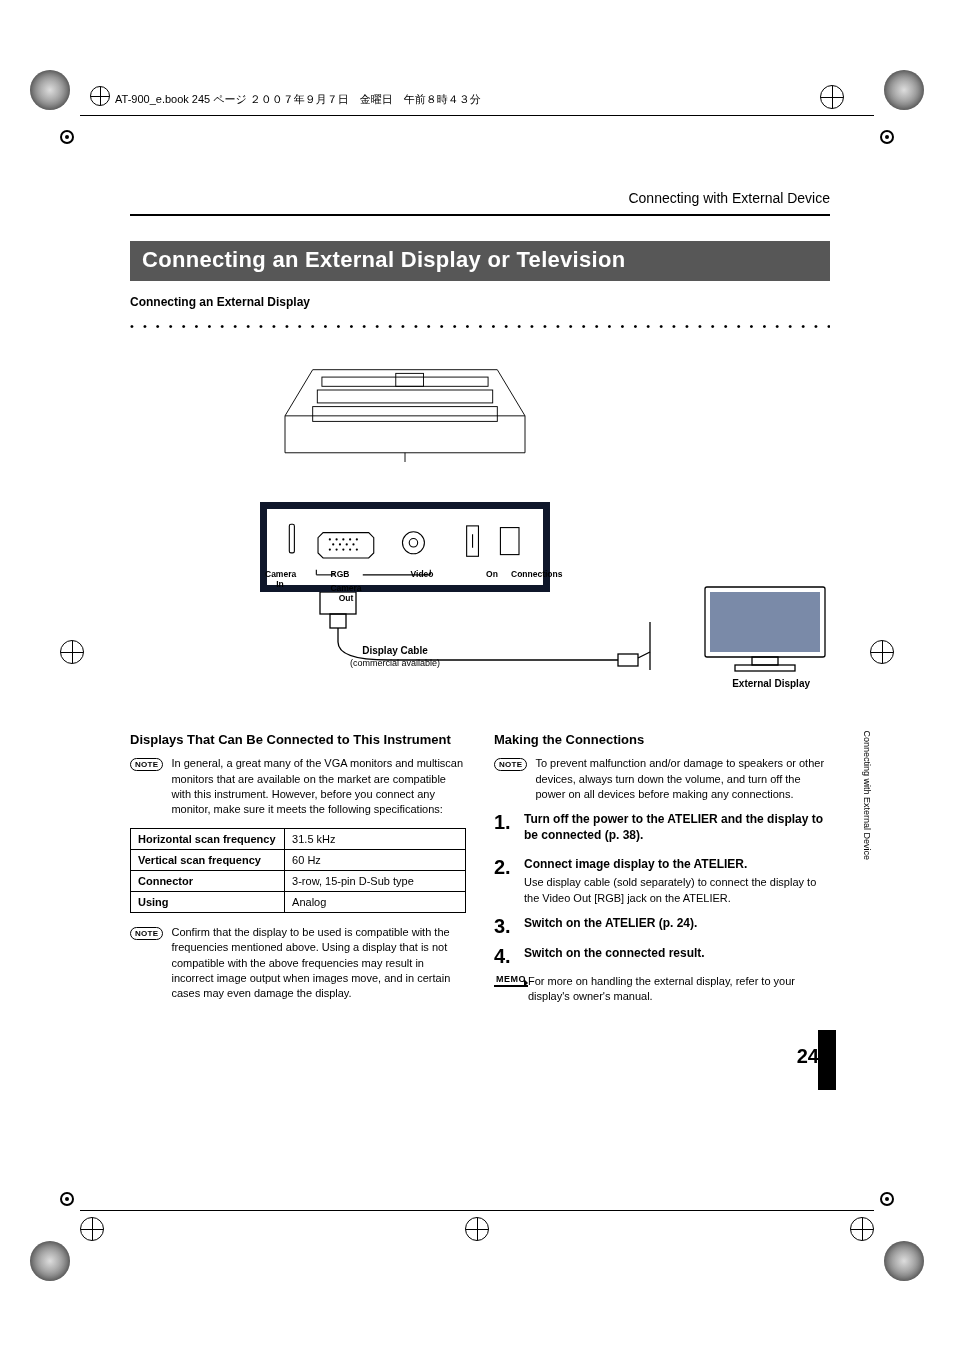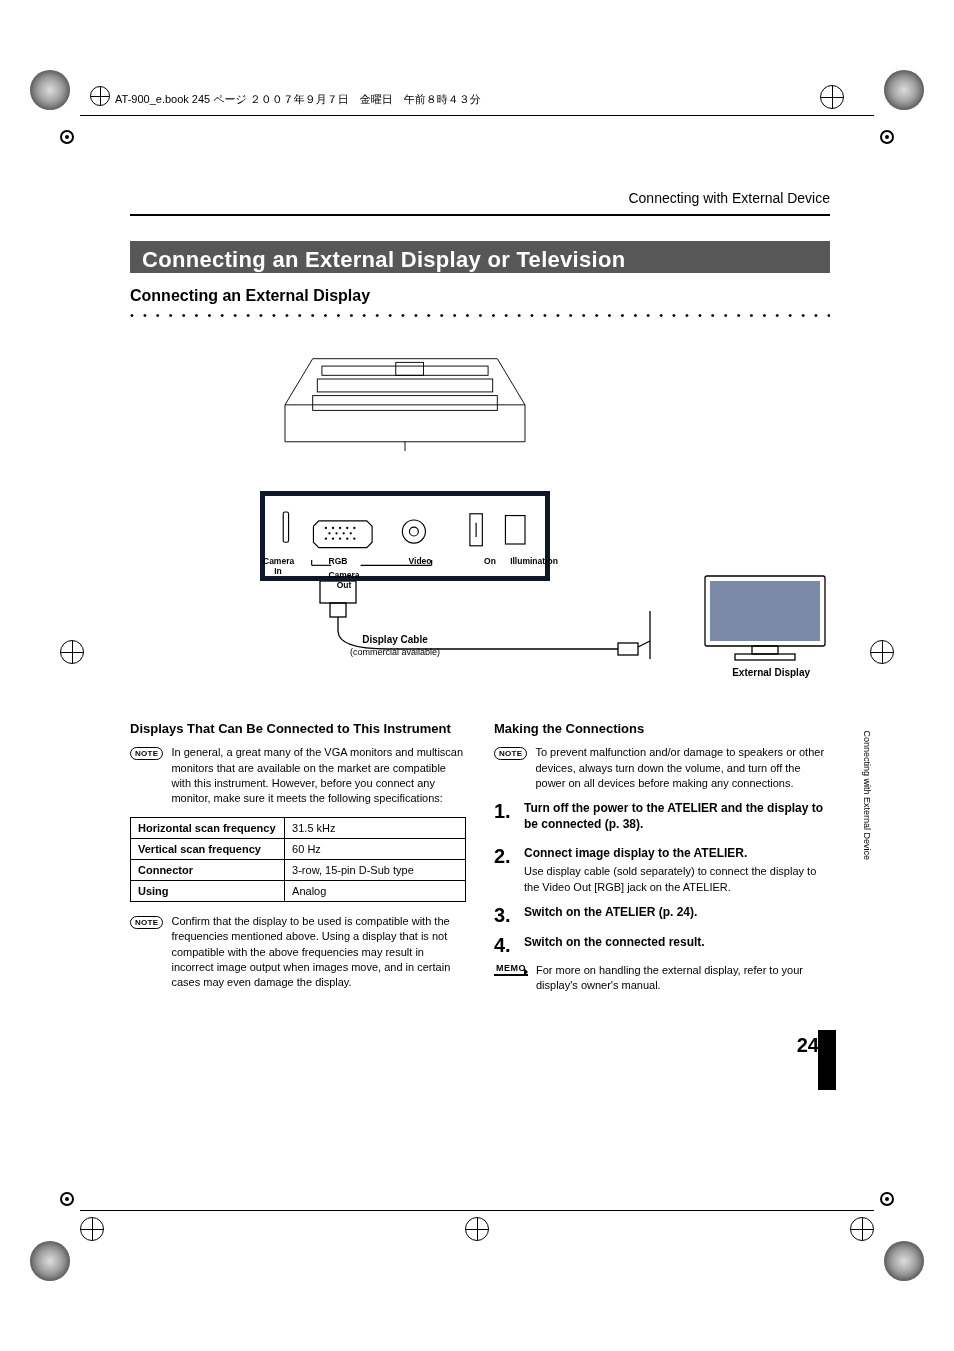--- a/index.html
+++ b/index.html
@@ -107,30 +107,30 @@
   }
   .rule-thick {
     border-top: 2px solid #000;
     margin-bottom: 25px;
   }
 
   .section-title-bar {
     background: #575757;
     color: #fff;
     font-size: 22px;
-    padding: 6px 12px 0 12px;
+    padding: 6px 12px 8px 12px;
     font-weight: 600;
     letter-spacing: 0.3px;
     margin-bottom: 14px;
   }
 
   .subheading {
-    font-size: 16px;
-    font-weight: 700;
-    margin-bottom: 4px;
+    font-size: 12px;
+    font-weight: 700;
+    margin-bottom: 11px;
   }
   .dotted {
     letter-spacing: 3px;
     font-size: 11px;
     color: #000;
     margin-bottom: 10px;
     white-space: nowrap;
     overflow: hidden;
   }
 
@@ -143,21 +143,21 @@
   .organ-box {
     position: absolute;
     left: 130px; top: 0;
     width: 290px;
   }
   .organ-svg { width: 100%; height: 120px; }
   .connector-panel {
     position: absolute;
     left: 130px; top: 160px;
     width: 290px; height: 90px;
-    border: 5px solid #0f172a;
+    border: 7px solid #0f172a;
     background: #fff;
   }
   .panel-lbl { font-size: 8.5px; font-weight:600; position:absolute; text-align:center;}
   .cable-label { position:absolute; font-size:10px; font-weight:700; text-align:center; width:130px; left:200px; top:303px;}
   .cable-sub { position:absolute; font-size:9px; text-align:center; width:150px; left:190px; top:316px;}
   .monitor { position:absolute; right:0; top:240px; width:130px; }
   .monitor-lbl { position:absolute; right:20px; top:336px; font-size:10px; font-weight:700;}
 
   .columns {
     display: flex;
@@ -220,21 +220,21 @@
   }
   .step-body { flex: 1; }
   .step-head {
     font-size: 12px;
     font-weight: 700;
     line-height: 1.3;
     margin-bottom: 3px;
   }
 
   .memo-row {
-    display:flex; gap:8px; align-items:flex-start; margin-top:8px;
+    display:flex; align-items:flex-start; margin-top:8px;
   }
   .memo-badge {
     font-size: 9px; font-weight:700;
     border-bottom: 2px solid #000;
     padding: 0 2px 1px 2px;
     letter-spacing: 0.5px;
     position: relative;
     flex-shrink:0;
   }
   .memo-badge::after {
@@ -360,21 +360,21 @@
           <line x1="95" y1="78" x2="175" y2="78"></line>
           <line x1="40" y1="78" x2="40" y2="72"></line>
           <line x1="175" y1="78" x2="175" y2="72"></line>
         </g>
       </svg>
       <div class="panel-lbl" style="left:-2px; top:60px; width:30px"><span style="white-space:pre-line">Camera
 In</span></div>
       <div class="panel-lbl" style="left:58px; top:60px; width:30px">RGB</div>
       <div class="panel-lbl" style="left:140px; top:60px; width:30px">Video</div>
       <div class="panel-lbl" style="left:214px; top:60px; width:22px">On</div>
-      <div class="panel-lbl" style="left:244px; top:60px; width:50px">Illumination</div>
+      <div class="panel-lbl" style="left:244px; top:60px; width:50px">Connections</div>
       <div class="panel-lbl" style="left:60px; top:74px; width:38px">Camera Out</div>
     </div>
 
     <svg style="position:absolute; left:170px; top:250px; width:400px; height:110px;" viewBox="0 0 400 110">
       <g stroke="#000" fill="none" stroke-width="1.3">
         <rect x="20" y="0" width="36" height="22"></rect>
         <rect x="30" y="22" width="16" height="14"></rect>
         <path d="M38 36 v14 q0 18 50 18 h230"></path>
         <rect x="318" y="62" width="20" height="12"></rect>
         <path d="M350 30 v48"></path>

